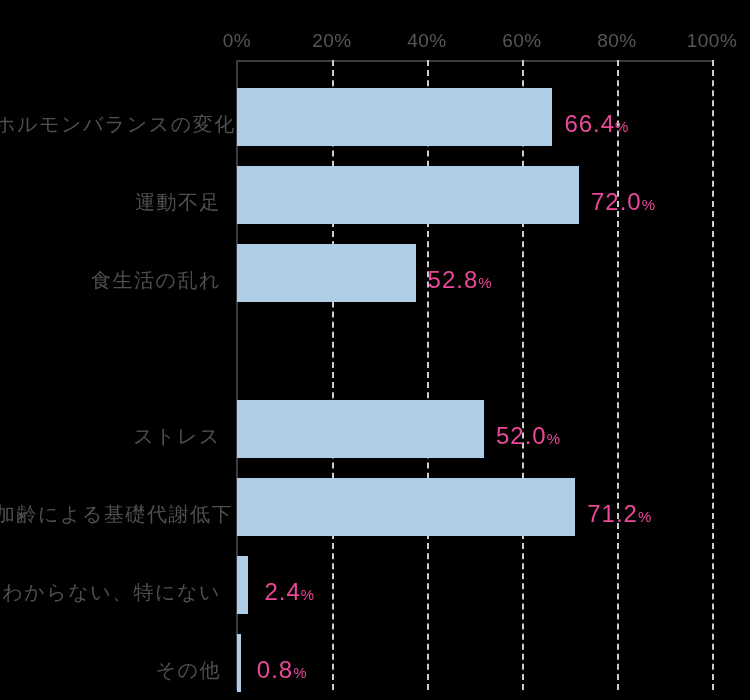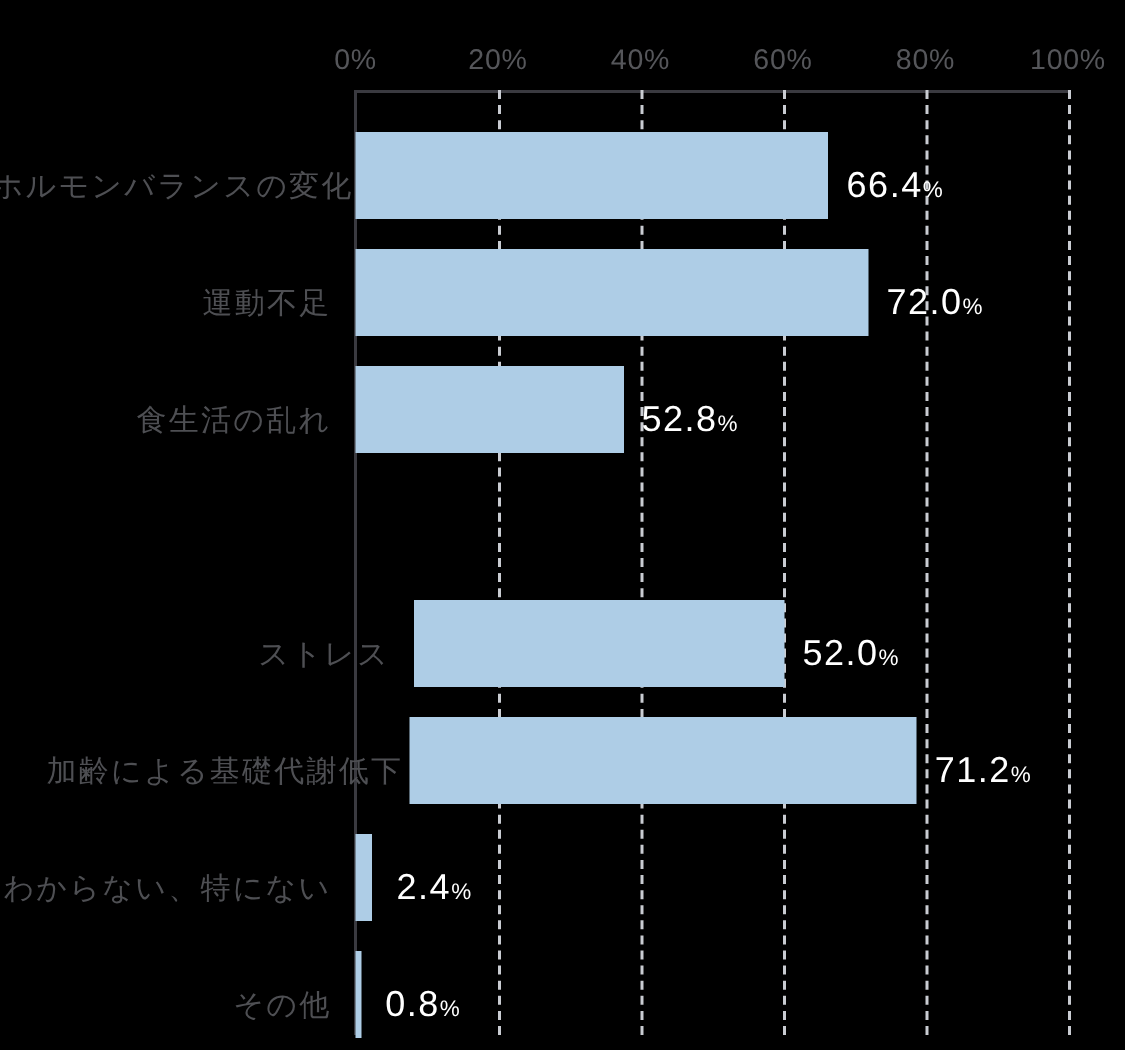--- a/index.html
+++ b/index.html
@@ -94,21 +94,21 @@
     color: #4e4f53;
     letter-spacing: 1.5px;
     white-space: nowrap;
   }
 
   .val-label {
     position: absolute;
     top: 50%;
     transform: translateY(-50%);
     font-size: 24px;
-    color: #ffffff;
+    color: #ec4899;
     letter-spacing: 1px;
     white-space: nowrap;
   }
   .val-label .pct {
     font-size: 15px;
     letter-spacing: 0;
   }
 </style>
 </head>
 <body>
@@ -149,27 +149,27 @@
       <div class="val-label" style="left:354px;"><span>72.0</span><span class="pct">%</span></div>
     </div>
 
     <div class="row" style="top:184px;">
       <div class="cat-label-wrap">食生活の乱れ</div>
       <div class="bar" style="width:178.6px;"></div>
       <div class="val-label" style="left:190.6px;"><span>52.8</span><span class="pct">%</span></div>
     </div>
 
 
-    <div class="row" style="top:340px;margin-left:39px;">
+    <div class="row" style="top:340px;">
       <div class="cat-label-wrap">ストレス</div>
       <div class="bar" style="width:247px;"></div>
       <div class="val-label" style="left:259px;"><span>52.0</span><span class="pct">%</span></div>
     </div>
 
-    <div class="row" style="top:418px;margin-left:36px;">
+    <div class="row" style="top:418px;">
       <div class="cat-label-wrap">加齢による基礎代謝低下</div>
       <div class="bar" style="width:338.2px;"></div>
       <div class="val-label" style="left:350.2px;"><span>71.2</span><span class="pct">%</span></div>
     </div>
 
     <div class="row" style="top:496px;">
       <div class="cat-label-wrap">わからない、特にない</div>
       <div class="bar" style="width:11.4px;"></div>
       <div class="val-label" style="left: 27.4px;"><span>2.4</span><span class="pct">%</span></div>
     </div>

